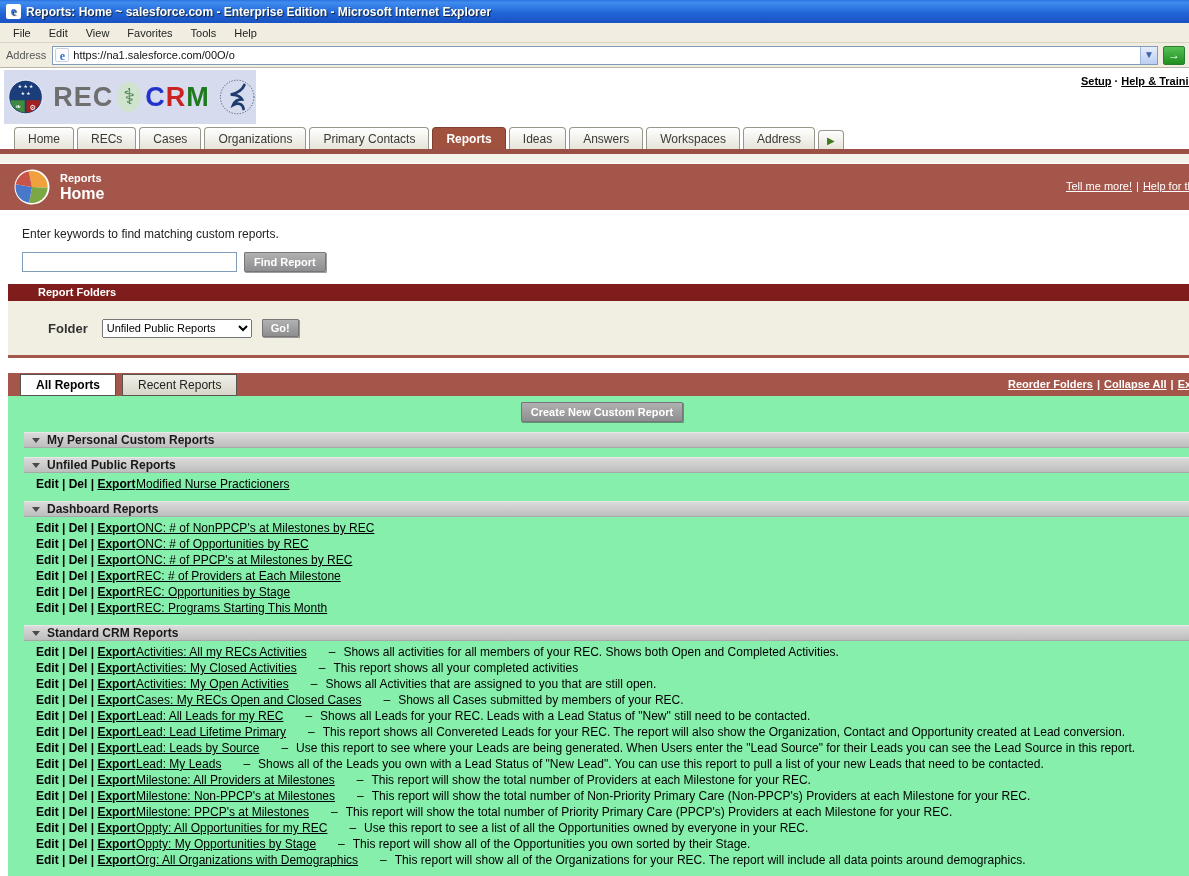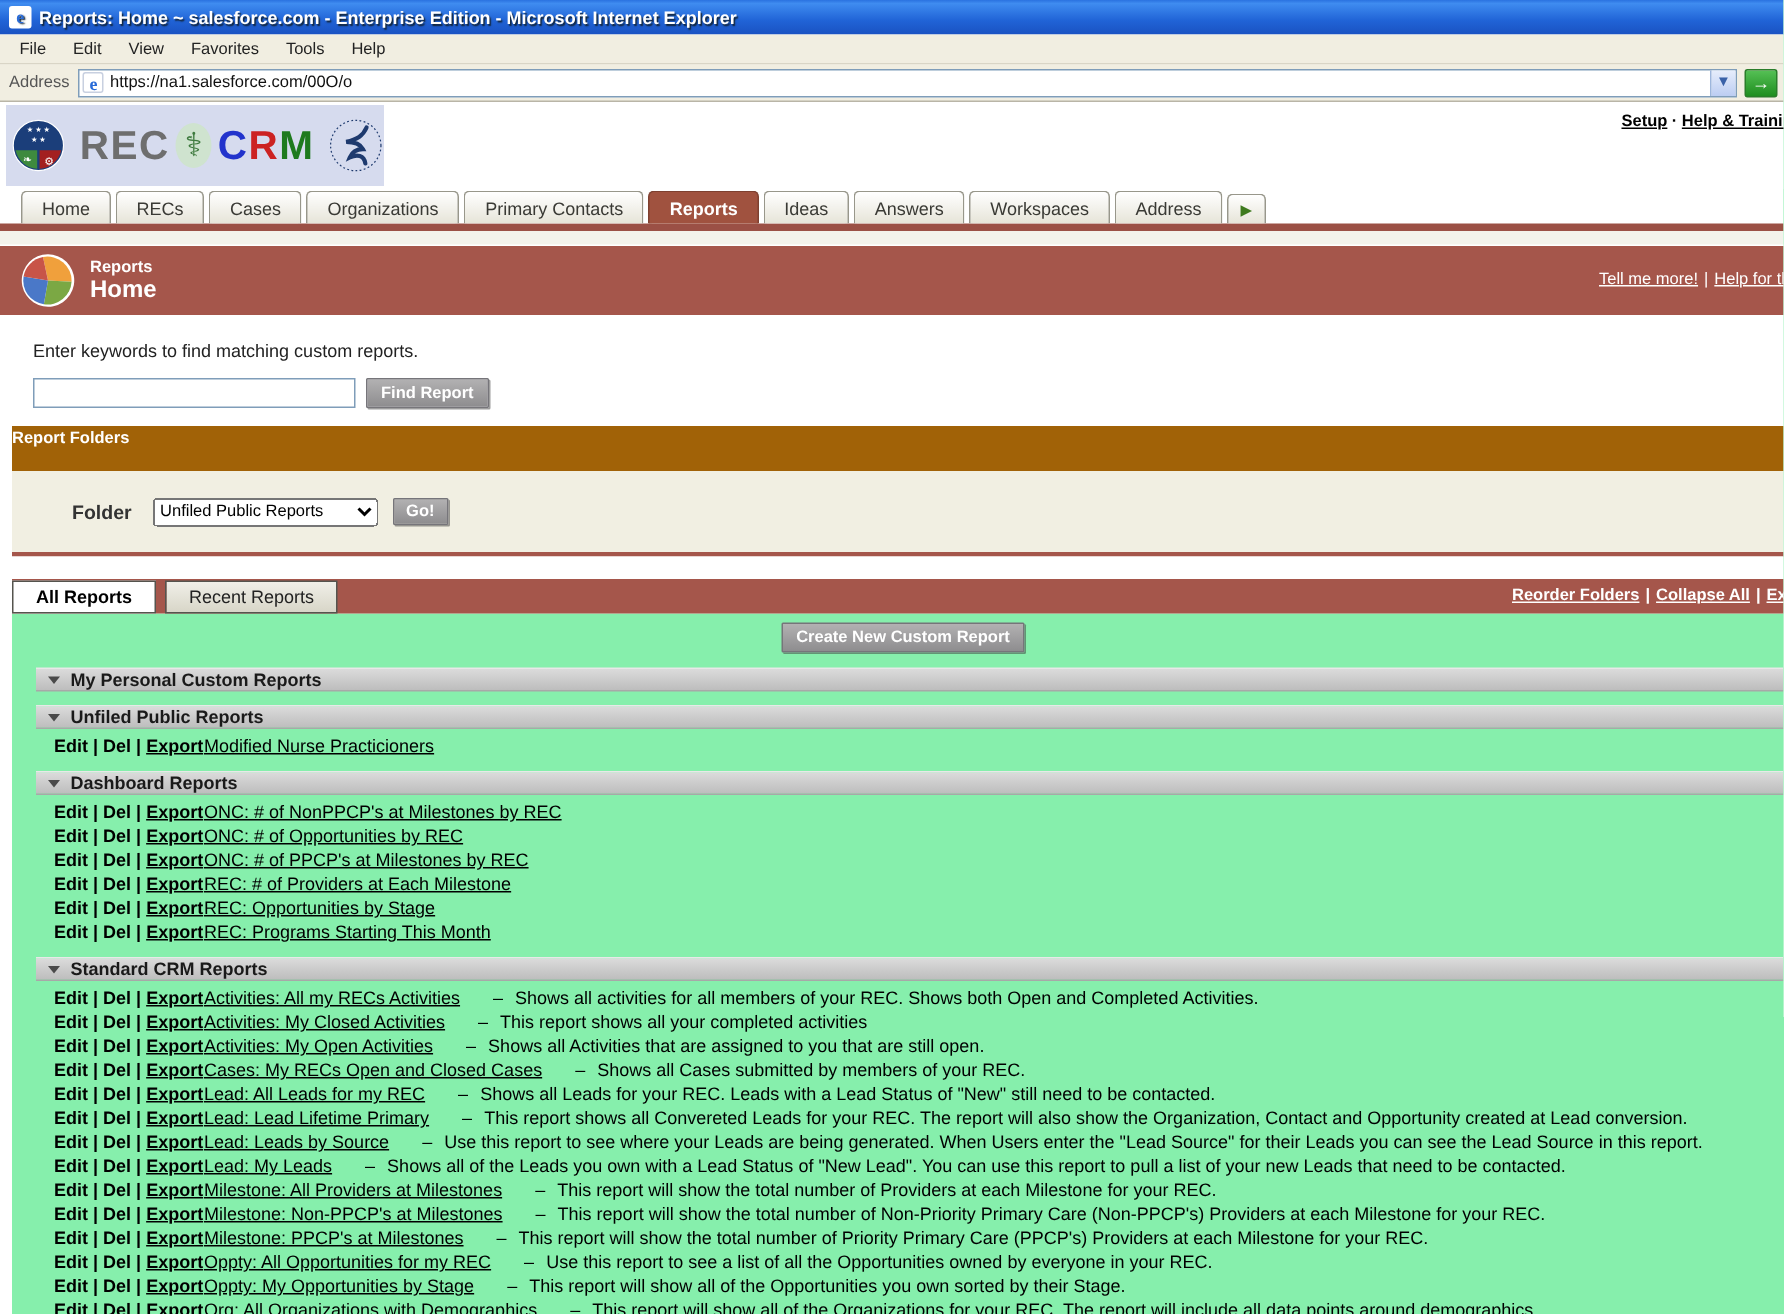--- a/index.html
+++ b/index.html
@@ -65,33 +65,33 @@
 
   
   .search-area { height:74px; background:#fff; padding:17px 0 0 22px; font-size:12px; color:#222; }
   .search-row { margin-top:11px; display:flex; align-items:center; }
   .search-input { width:215px; height:20px; border:1px solid #7F9DB9; font-size:12px; padding:0 3px; }
   .gbtn { display:inline-block; background:linear-gradient(#B2B1B2,#8E8D8F); color:#fff; font-weight:bold;
     font-size:11px; padding:3px 9px; border:1px solid #76757A; border-radius:1px;
     box-shadow:1px 1px 0 rgba(60,60,60,.5); margin-left:7px; white-space:nowrap; cursor:pointer; }
 
   
-  .rf-bar { height:30px; background:#a16207; color:#fff; font-size:11px; font-weight:bold;
-    line-height:17px; margin-left:8px; }
+  .rf-bar { height:17px; background:#7f1d1d; color:#fff; font-size:11px; font-weight:bold;
+    line-height:17px; padding-left:30px; margin-left:8px; }
   .folder-area { background:#F1EFE2; height:54px; margin-left:8px; display:flex; align-items:center;
     padding-left:40px; }
   .folder-label { font-size:13px; font-weight:bold; color:#333; margin-right:14px; }
   .folder-select { width:150px; height:19px; font-size:11px; font-family:"Liberation Sans",sans-serif; }
   .folder-area .gbtn { margin-left:10px; padding:2px 8px; }
   .maroon-line { height:3px; background:#A5564B; margin-left:8px; }
   .white-gap { height:15px; background:#fff; }
 
   
   .rt-band { height:23px; background:#A5564B; margin-left:8px; position:relative;
-    display:flex; align-items:flex-end; padding-left:0; }
+    display:flex; align-items:flex-end; padding-left:12px; }
   .rtab { border:1px solid #55544E; padding:3px 15px; font-size:12px; margin-right:6px; white-space:nowrap;
     cursor:pointer; }
   .rtab.active { background:#fff; font-weight:bold; color:#000; }
   .rtab.inactive { background:linear-gradient(#F0EFE8,#D8D6C8); color:#222; }
   .rt-links { position:absolute; left:1000px; top:5px; font-size:11px; font-weight:bold; white-space:nowrap; }
   .rt-links a { color:#fff; text-decoration:underline; }
   .rt-links .sep { color:#fff; margin:0 4px; }
 
   
   .content { background:#86efac; margin-left:8px; height:480px; overflow:hidden; }

